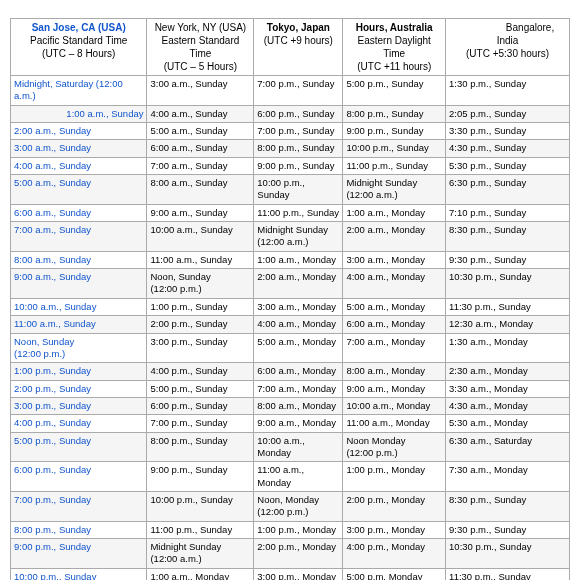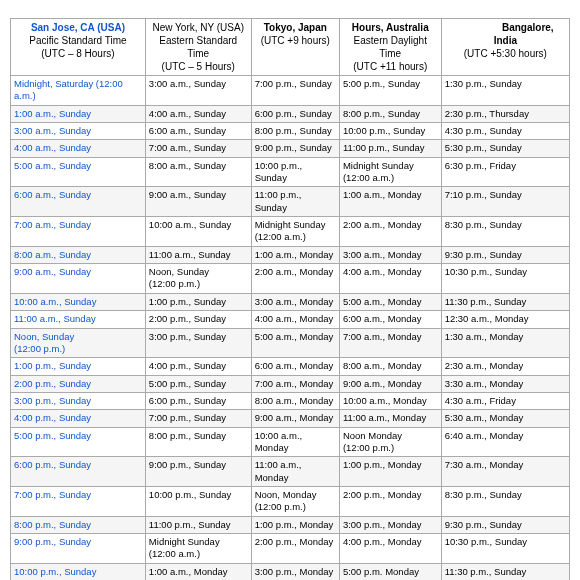--- a/index.html
+++ b/index.html
@@ -52,58 +52,65 @@
 
 <h1></h1>
 
 <table>
   <thead>
     <tr id="header-row">
         <th><span style="color:#1155cc;font-weight:bold;">San Jose, CA (USA)</span><span class="sub">Pacific Standard Time<br>(UTC – 8 Hours)</span></th>
         <th><span style="font-weight:normal;">New York, NY (USA)</span><span class="sub">Eastern Standard Time<br>(UTC – 5 Hours)</span></th>
         <th><span style="font-weight:bold;">Tokyo, Japan</span><span class="sub">(UTC +9 hours)</span></th>
         <th><span style="font-weight:bold;">Hours, Australia</span><span class="sub">Eastern Daylight Time<br>(UTC +11 hours)</span></th>
-        <th><span style="font-weight:bold;margin-left:45px;">Bangalore, India</span><span class="sub">(UTC +5:30 hours)</span></th>
+        <th><span style="font-weight:normal;margin-left:45px;">Bangalore, India</span><span class="sub">(UTC +5:30 hours)</span></th>
       </tr>
   </thead>
   <tbody id="table-body">
       <tr>
         <td style="color: rgb(17, 85, 204);">Midnight, Saturday (12:00 a.m.)</td>
         <td>3:00 a.m., Sunday</td>
         <td>7:00 p.m., Sunday</td>
         <td>5:00 p.m., Sunday</td>
         <td>1:30 p.m., Sunday</td>
       </tr>
       <tr>
-        <td style="color: rgb(17, 85, 204);">1:00 a.m., Sunday</td>
+        <td style="color: rgb(17, 85, 204); text-align: right;">1:00 a.m., Sunday</td>
         <td>4:00 a.m., Sunday</td>
         <td>6:00 p.m., Sunday</td>
         <td>8:00 p.m., Sunday</td>
-        <td>2:30 p.m., Thursday</td>
+        <td>2:05 p.m., Sunday</td>
+      </tr>
+      <tr>
+        <td style="color: rgb(17, 85, 204);">2:00 a.m., Sunday</td>
+        <td>5:00 a.m., Sunday</td>
+        <td>7:00 p.m., Sunday</td>
+        <td>9:00 p.m., Sunday</td>
+        <td>3:30 p.m., Sunday</td>
       </tr>
       <tr>
         <td style="color: rgb(17, 85, 204);">3:00 a.m., Sunday</td>
         <td>6:00 a.m., Sunday</td>
         <td>8:00 p.m., Sunday</td>
         <td>10:00 p.m., Sunday</td>
         <td>4:30 p.m., Sunday</td>
       </tr>
       <tr>
         <td style="color: rgb(17, 85, 204);">4:00 a.m., Sunday</td>
         <td>7:00 a.m., Sunday</td>
         <td>9:00 p.m., Sunday</td>
         <td>11:00 p.m., Sunday</td>
         <td>5:30 p.m., Sunday</td>
       </tr>
       <tr>
         <td style="color: rgb(17, 85, 204);">5:00 a.m., Sunday</td>
         <td>8:00 a.m., Sunday</td>
         <td>10:00 p.m., Sunday</td>
         <td>Midnight Sunday<br>(12:00 a.m.)</td>
-        <td>6:30 p.m., Friday</td>
+        <td>6:30 p.m., Sunday</td>
       </tr>
       <tr>
         <td style="color: rgb(17, 85, 204);">6:00 a.m., Sunday</td>
         <td>9:00 a.m., Sunday</td>
         <td>11:00 p.m., Sunday</td>
         <td>1:00 a.m., Monday</td>
         <td>7:10 p.m., Sunday</td>
       </tr>
       <tr>
         <td style="color: rgb(17, 85, 204);">7:00 a.m., Sunday</td>
@@ -159,35 +166,35 @@
         <td>5:00 p.m., Sunday</td>
         <td>7:00 a.m., Monday</td>
         <td>9:00 a.m., Monday</td>
         <td>3:30 a.m., Monday</td>
       </tr>
       <tr>
         <td style="color: rgb(17, 85, 204);">3:00 p.m., Sunday</td>
         <td>6:00 p.m., Sunday</td>
         <td>8:00 a.m., Monday</td>
         <td>10:00 a.m., Monday</td>
-        <td>4:30 a.m., Friday</td>
+        <td>4:30 a.m., Monday</td>
       </tr>
       <tr>
         <td style="color: rgb(17, 85, 204);">4:00 p.m., Sunday</td>
         <td>7:00 p.m., Sunday</td>
         <td>9:00 a.m., Monday</td>
         <td>11:00 a.m., Monday</td>
         <td>5:30 a.m., Monday</td>
       </tr>
       <tr>
         <td style="color: rgb(17, 85, 204);">5:00 p.m., Sunday</td>
         <td>8:00 p.m., Sunday</td>
         <td>10:00 a.m., Monday</td>
         <td>Noon Monday<br>(12:00 p.m.)</td>
-        <td>6:40 a.m., Monday</td>
+        <td>6:30 a.m., Saturday</td>
       </tr>
       <tr>
         <td style="color: rgb(17, 85, 204);">6:00 p.m., Sunday</td>
         <td>9:00 p.m., Sunday</td>
         <td>11:00 a.m., Monday</td>
         <td>1:00 p.m., Monday</td>
         <td>7:30 a.m., Monday</td>
       </tr>
       <tr>
         <td style="color: rgb(17, 85, 204);">7:00 p.m., Sunday</td>

